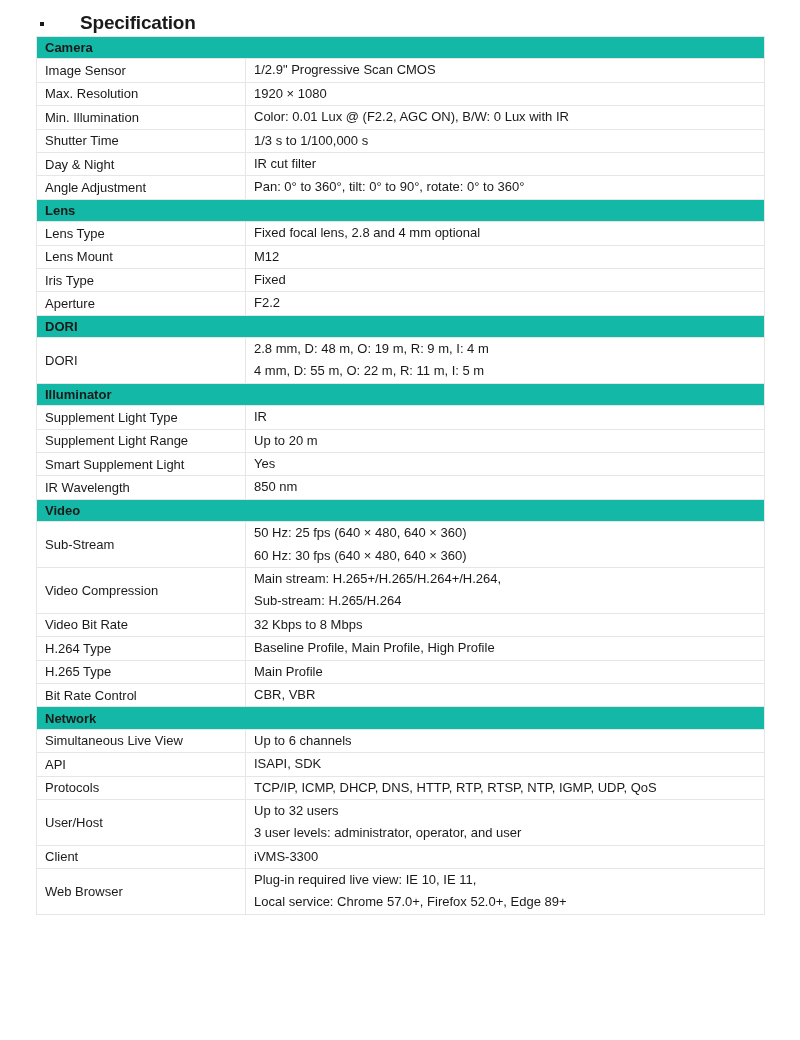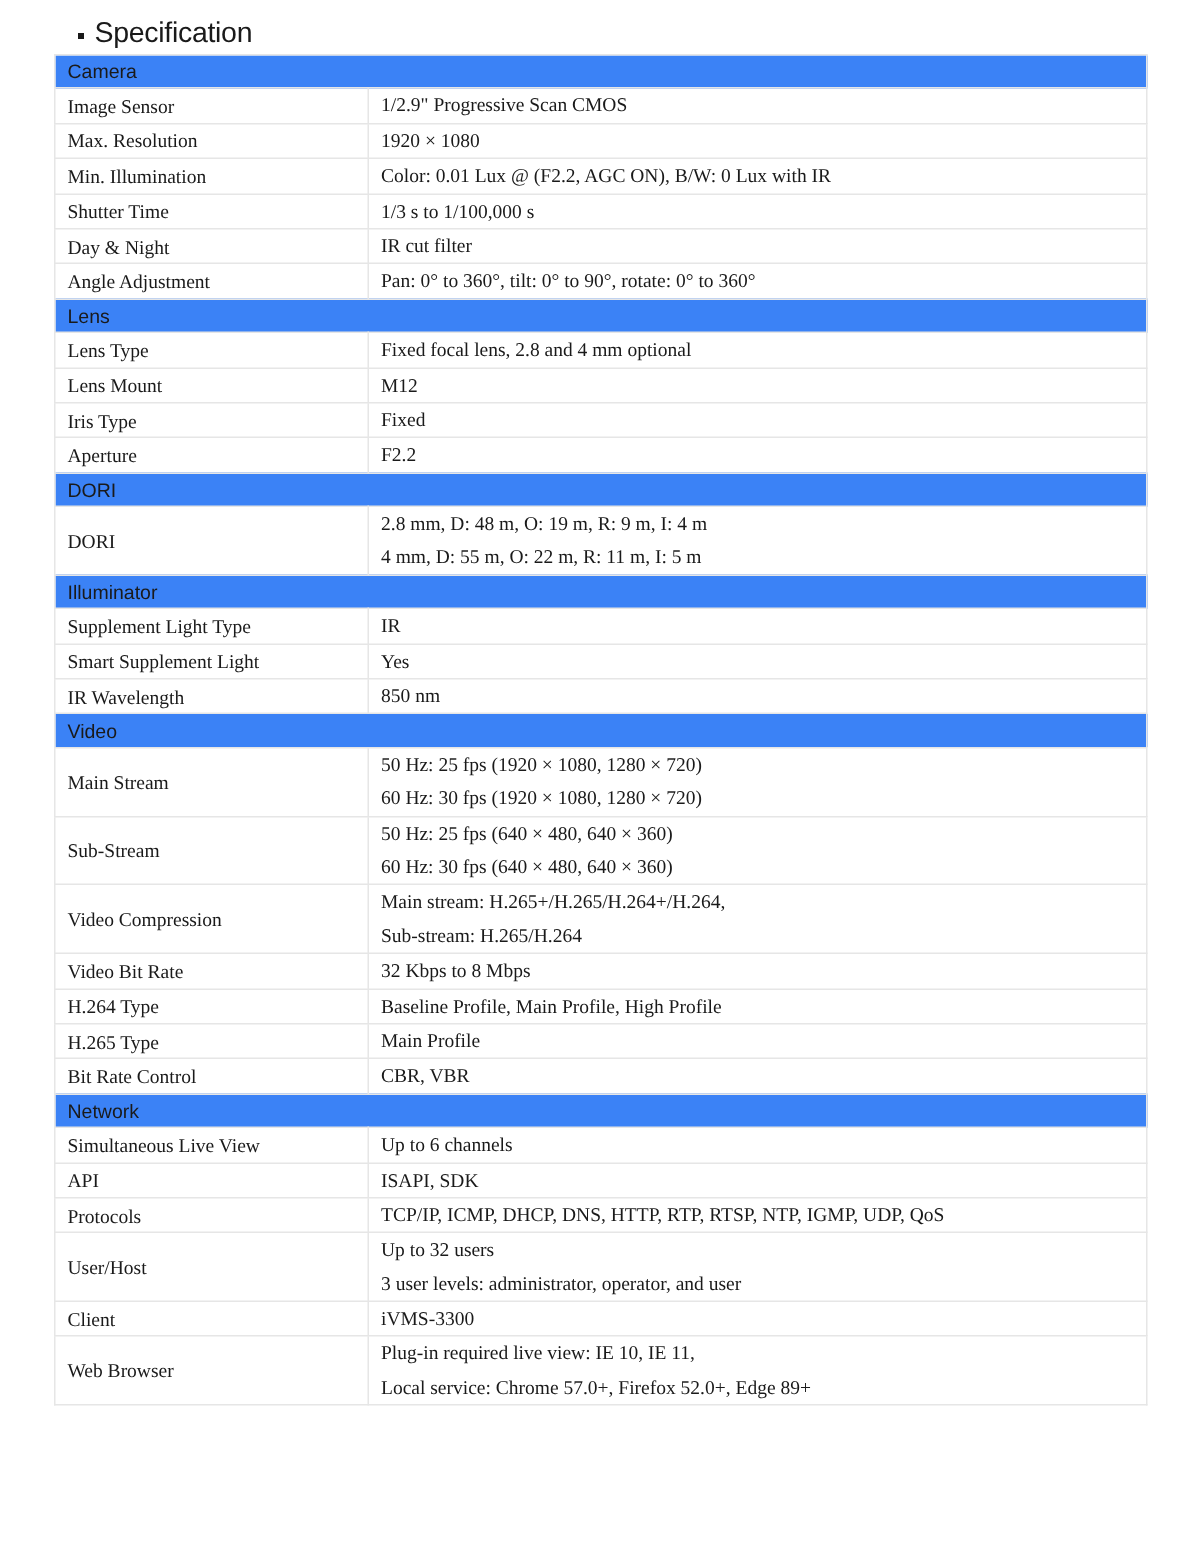--- a/index.html
+++ b/index.html
@@ -10,27 +10,28 @@
   body {
     width: 800px;
     height: 1040px;
     position: relative;
     font-family: "Liberation Sans", sans-serif;
     color: #1a1a1a;
     overflow: hidden;
   }
   .page-title {
     position: absolute;
-    left: 52px;
+    left: 40px;
     top: 12px;
     font-size: 19px;
-    font-weight: normal;
+    font-weight: bold;
     letter-spacing: -0.2px;
     display: flex;
     align-items: center;
+    gap: 29px;
   }
   .title-bullet {
     display: inline-block;
     width: 4px;
     height: 4px;
     background: #1a1a1a;
     margin-right: 7px;
     margin-top: 2px;
   }
   .spec-table {
@@ -43,27 +44,26 @@
     table-layout: fixed;
   }
   .spec-table td {
     border: 1px solid #e6e6e6;
     padding: 0 8px;
     vertical-align: middle;
   }
   .spec-table col.c1 { width: 209px; }
   .spec-table col.c2 { width: 519px; }
   .section-row td {
-    background: #3b82f6;
-    font-weight: normal;
+    background: #14b8a6;
+    font-weight: bold;
     height: 21.4px;
   }
   .spec-row td {
     height: 21.4px;
-    font-family: Liberation Serif, serif;
   }
   .line {
     display: block;
     height: 22.4px;
     line-height: 22.4px;
   }
   .label-cell {
     line-height: 21px;
   }
 </style>
@@ -160,40 +160,39 @@
       <tr class="section-row">
         <td colspan="2">Illuminator</td>
       </tr>
       <tr class="spec-row">
         <td class="label-cell">Supplement Light Type</td>
         <td>
           <span class="line">IR</span>
         </td>
       </tr>
       <tr class="spec-row">
+        <td class="label-cell">Supplement Light Range</td>
+        <td>
+          <span class="line">Up to 20 m</span>
+        </td>
+      </tr>
+      <tr class="spec-row">
         <td class="label-cell">Smart Supplement Light</td>
         <td>
           <span class="line">Yes</span>
         </td>
       </tr>
       <tr class="spec-row">
         <td class="label-cell">IR Wavelength</td>
         <td>
           <span class="line">850 nm</span>
         </td>
       </tr>
       <tr class="section-row">
         <td colspan="2">Video</td>
-      </tr>
-      <tr class="spec-row">
-        <td class="label-cell">Main Stream</td>
-        <td>
-          <span class="line">50 Hz: 25 fps (1920 × 1080, 1280 × 720)</span>
-          <span class="line">60 Hz: 30 fps (1920 × 1080, 1280 × 720)</span>
-        </td>
       </tr>
       <tr class="spec-row">
         <td class="label-cell">Sub-Stream</td>
         <td>
           <span class="line">50 Hz: 25 fps (640 × 480, 640 × 360)</span>
           <span class="line">60 Hz: 30 fps (640 × 480, 640 × 360)</span>
         </td>
       </tr>
       <tr class="spec-row">
         <td class="label-cell">Video Compression</td>

